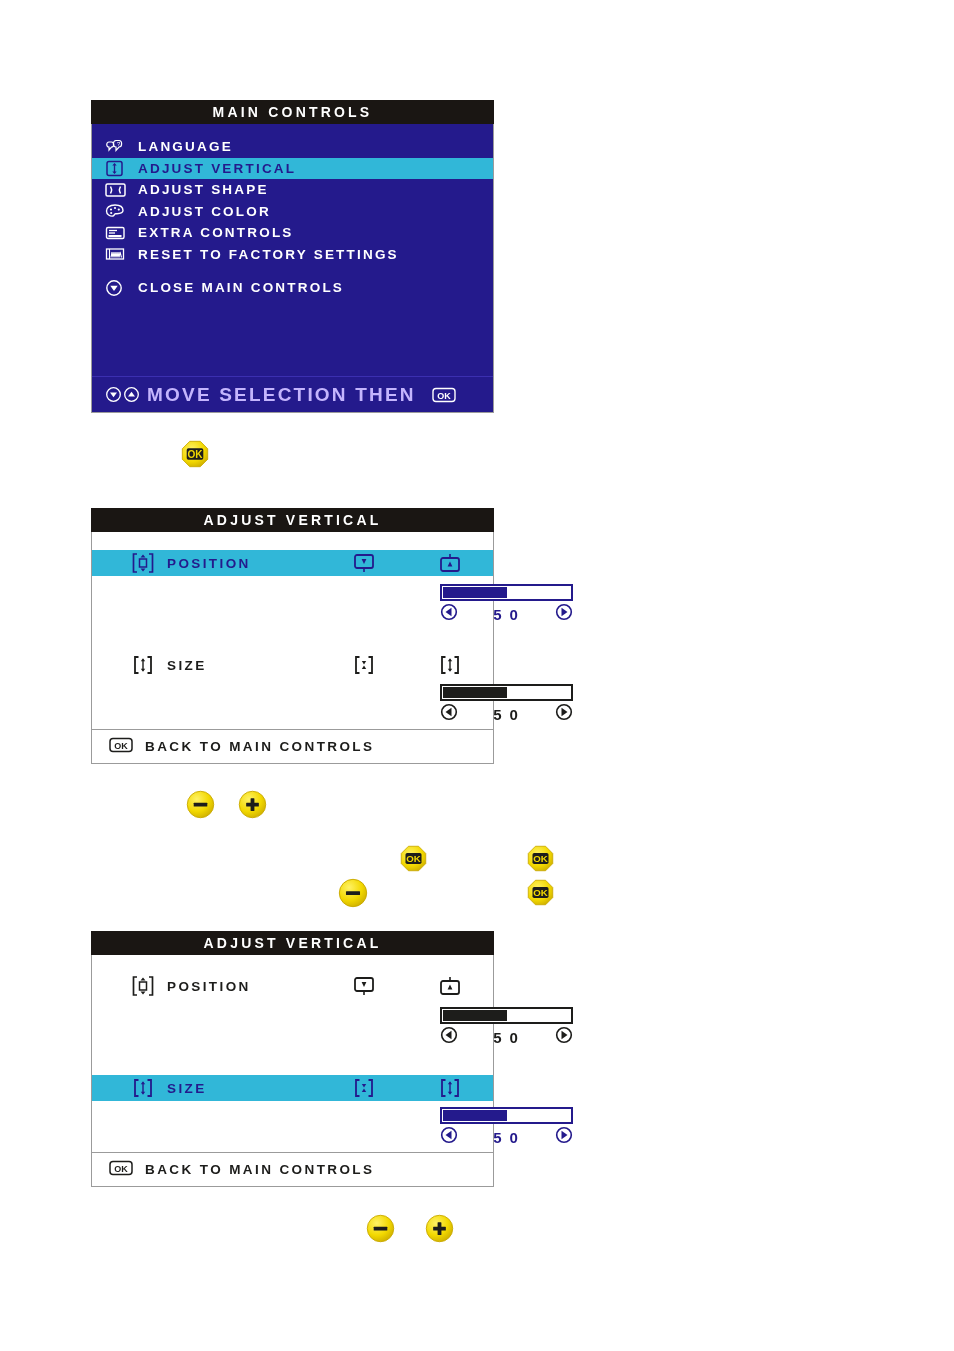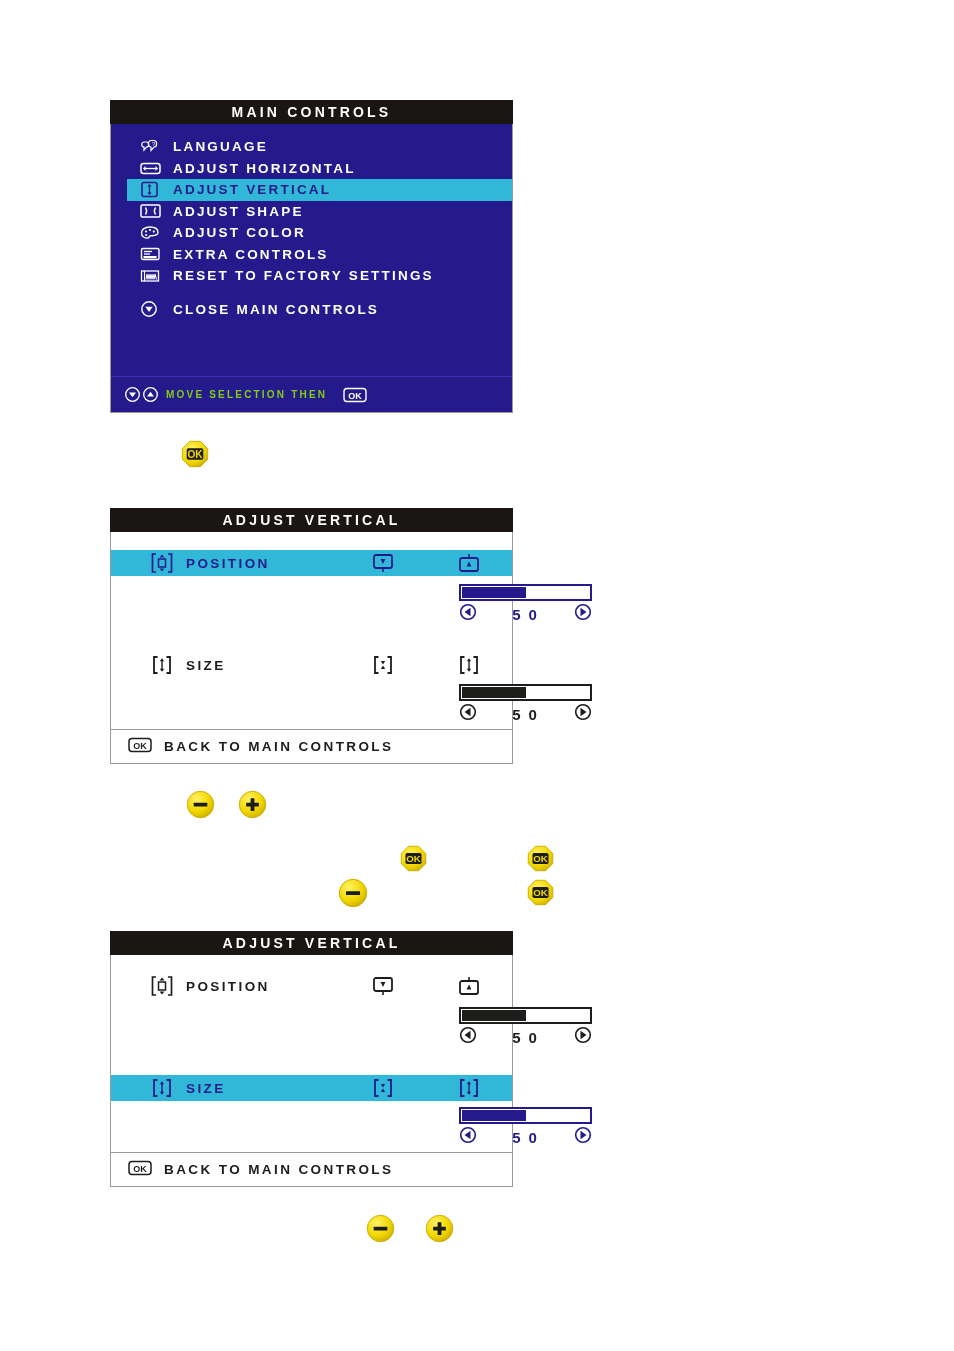--- a/index.html
+++ b/index.html
@@ -12,21 +12,20 @@
     height: 1351px;
     position: relative;
     font-family: "Liberation Sans", sans-serif;
     overflow: hidden;
   }
 
   
   .osd {
     position: absolute;
     box-sizing: border-box;
-    margin-left: 19px;
   }
   .osd-title {
     background: #1a1613;
     color: #ffffff;
     text-align: center;
     font-weight: bold;
     letter-spacing: 3.2px;
     font-size: 14px;
     line-height: 24px;
     height: 24px;
@@ -39,21 +38,21 @@
     width: 403px;
     height: 313px;
     background: #241a8c;
     border: 1px solid #9b9b9b;
     border-top: none;
   }
   #main-controls .osd-title {
     margin: 0 -1px;
   }
   .mc-body {
-    padding: 12px 0 0 16px;
+    padding: 12px 0 0 0;
   }
   .mc-row {
     display: flex;
     align-items: center;
     height: 21.5px;
     padding-left: 13px;
     box-sizing: border-box;
   }
   .mc-row .mc-icon {
     width: 33px;
@@ -83,23 +82,23 @@
     right: 0;
     bottom: 0;
     height: 36px;
     display: flex;
     align-items: center;
     padding-left: 13px;
     box-sizing: border-box;
     border-top: 1px solid #3b2fb0;
   }
   .mc-footer .mc-label {
-    color: #84cc16;
+    color: #c4b5fd;
     font-weight: bold;
-    font-size: 10px;
+    font-size: 19px;
     letter-spacing: 2.2px;
     white-space: nowrap;
   }
   .mc-arrows { display: flex; gap: 1px; margin-right: 7px; }
 
   
   .av {
     left: 91px;
     width: 403px;
     background: #ffffff;
@@ -217,31 +216,20 @@
         <svg width="22" height="16" viewBox="0 0 22 16">
           <path d="M4 3 C1 3 1 8 4 8 L4 11 L6.5 8 C9.5 8 9.5 3 6.5 3 Z" fill="none" stroke="#fff" stroke-width="1.2"></path>
           <path d="M11 1.5 C7.5 1.5 7.5 8 11 8 L11 11.5 L14 8 C17.5 8 17.5 1.5 14 1.5 Z" fill="none" stroke="#fff" stroke-width="1.2"></path>
           <text x="12" y="7" font-size="6" fill="#fff" font-family="'Liberation Sans',sans-serif">?</text>
         </svg>
       </span>
       <span class="mc-label">LANGUAGE</span>
     </div>
 
 
-    <div class="mc-row">
-      <span class="mc-icon">
-        <svg width="22" height="15" viewBox="0 0 22 15">
-          <rect x="1" y="2.5" width="19" height="10" rx="2.5" fill="none" stroke="#fff" stroke-width="1.5"></rect>
-          <line x1="5" y1="7.5" x2="16" y2="7.5" stroke="#fff" stroke-width="1.3"></line>
-          <path d="M5.5 5 L3 7.5 L5.5 10 Z" fill="#fff"></path>
-          <path d="M15.5 5 L18 7.5 L15.5 10 Z" fill="#fff"></path>
-        </svg>
-      </span>
-      <span class="mc-label">ADJUST HORIZONTAL</span>
-    </div>
 
     <div class="mc-row selected">
       <span class="mc-icon">
         <svg width="20" height="17" viewBox="0 0 20 17">
           <rect x="2" y="1.5" width="15" height="14" rx="2" fill="none" stroke="#241a8c" stroke-width="1.5"></rect>
           <line x1="9.5" y1="4" x2="9.5" y2="13" stroke="#241a8c" stroke-width="1.3"></line>
           <path d="M7.3 5.5 L9.5 3 L11.7 5.5 Z" fill="#241a8c"></path>
           <path d="M7.3 11.5 L9.5 14 L11.7 11.5 Z" fill="#241a8c"></path>
         </svg>
       </span>

